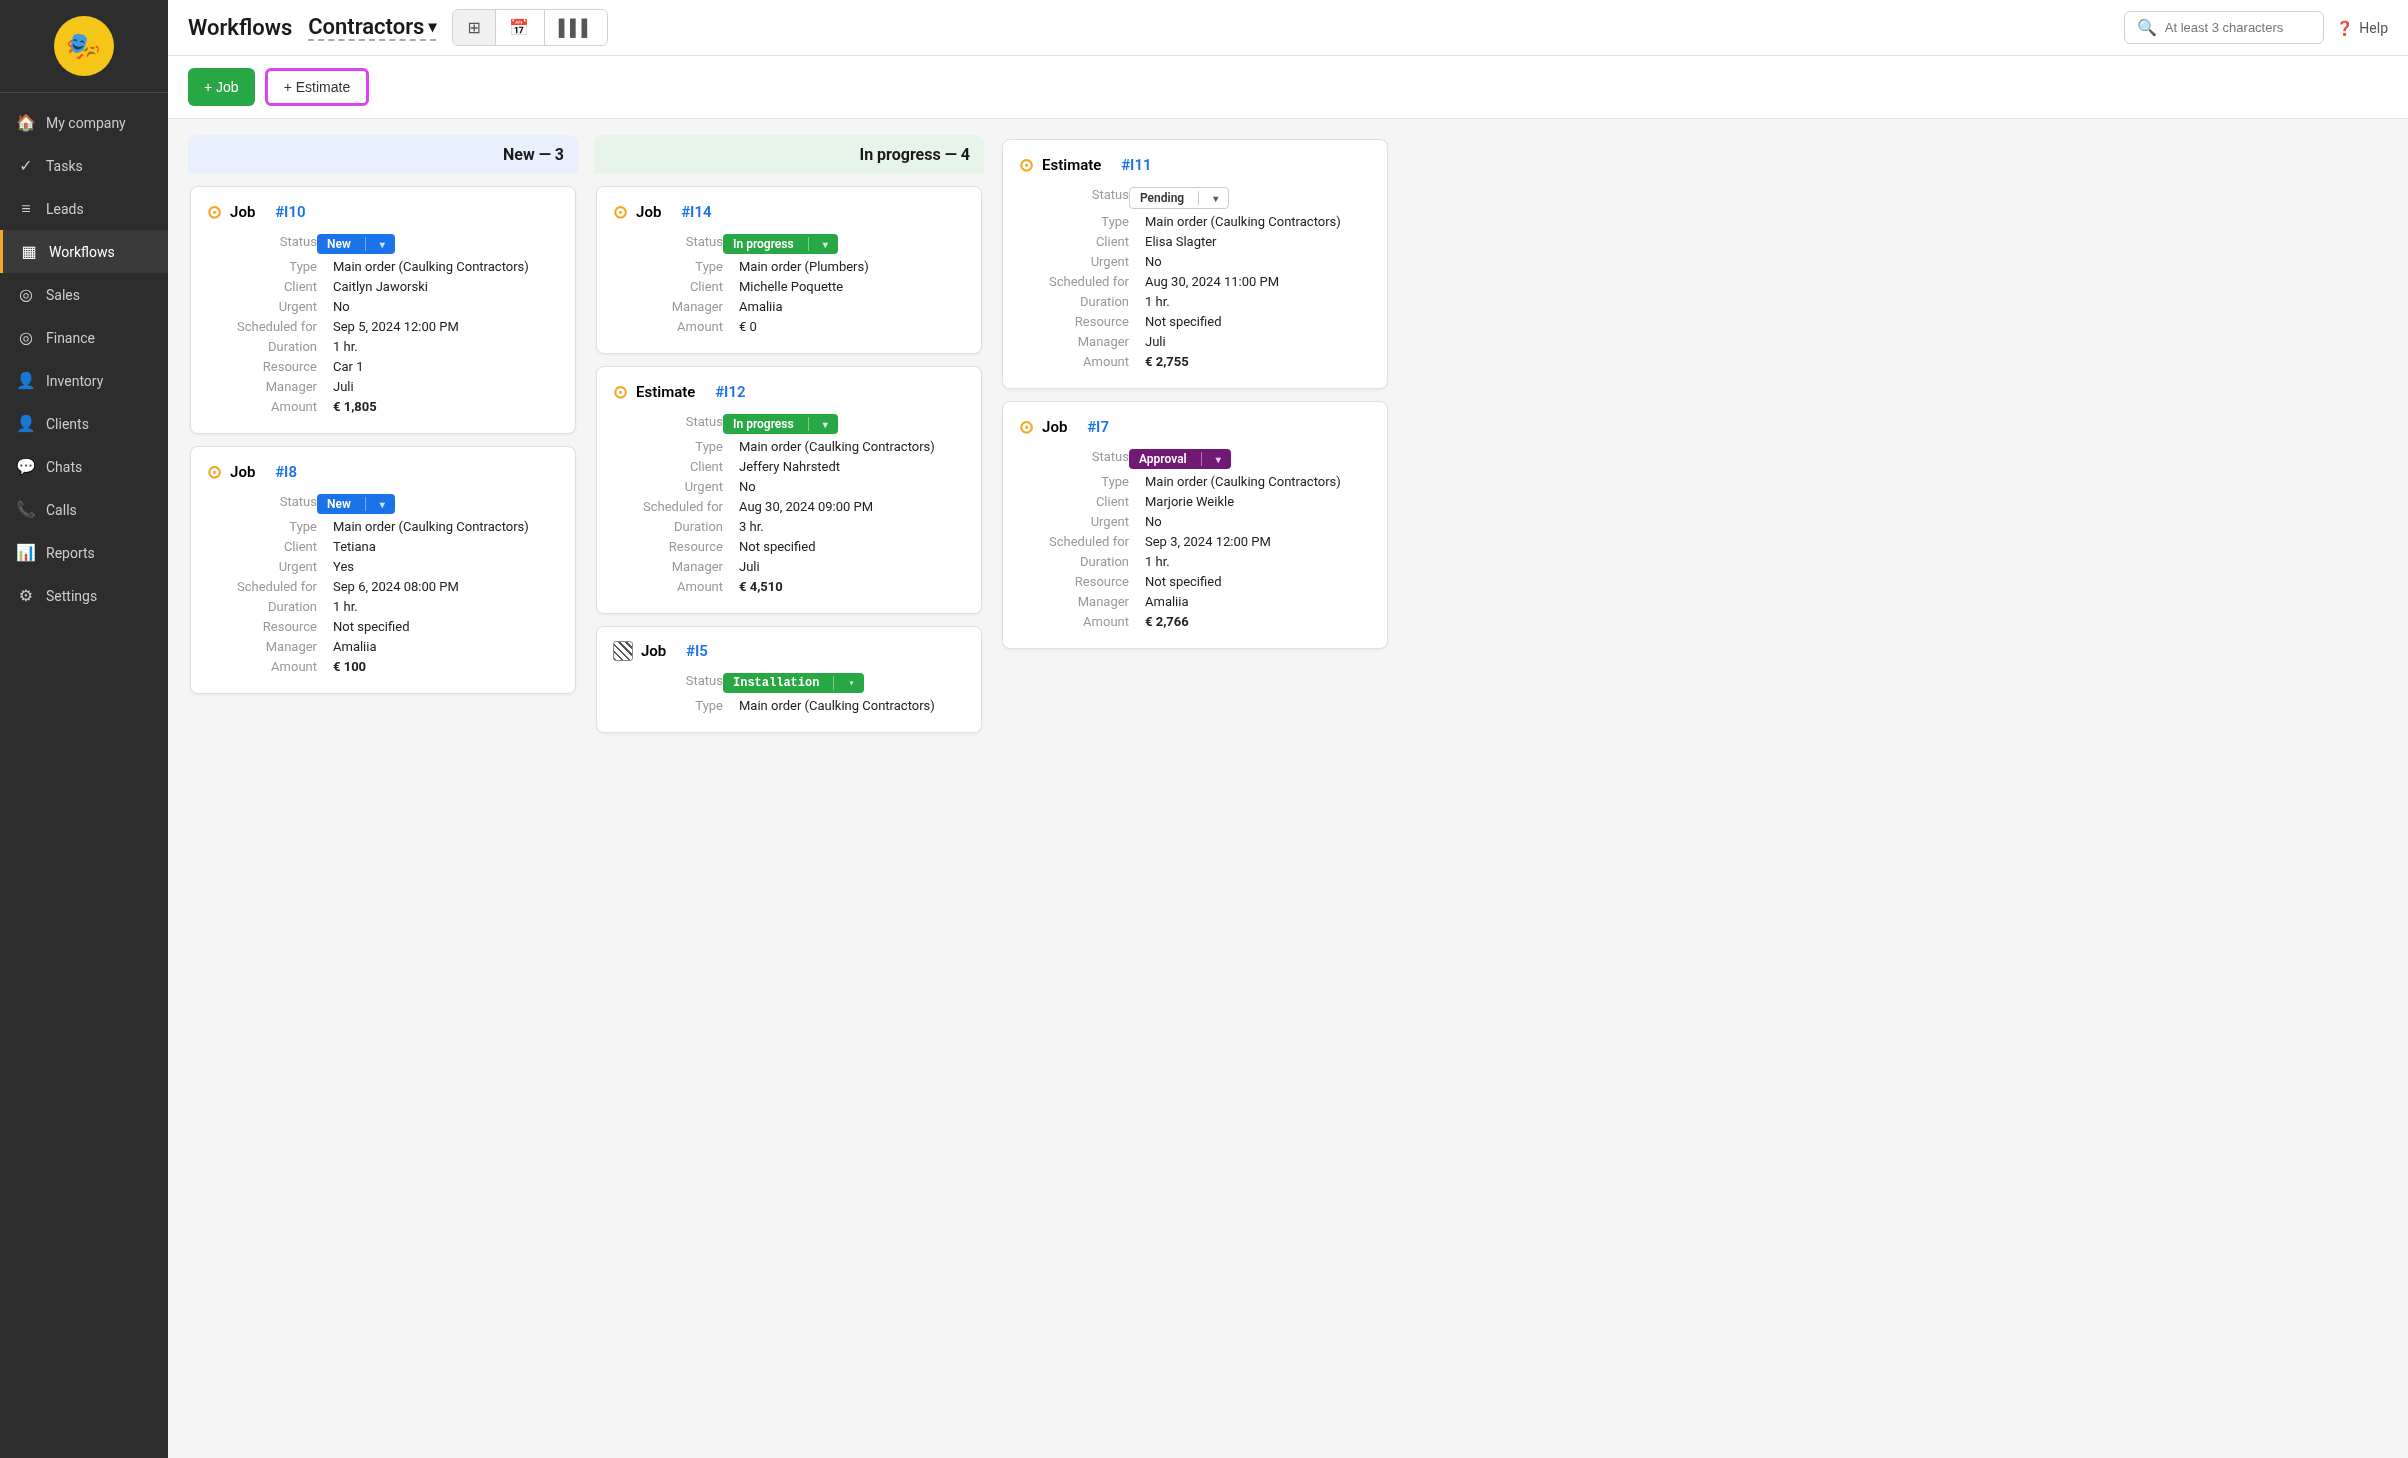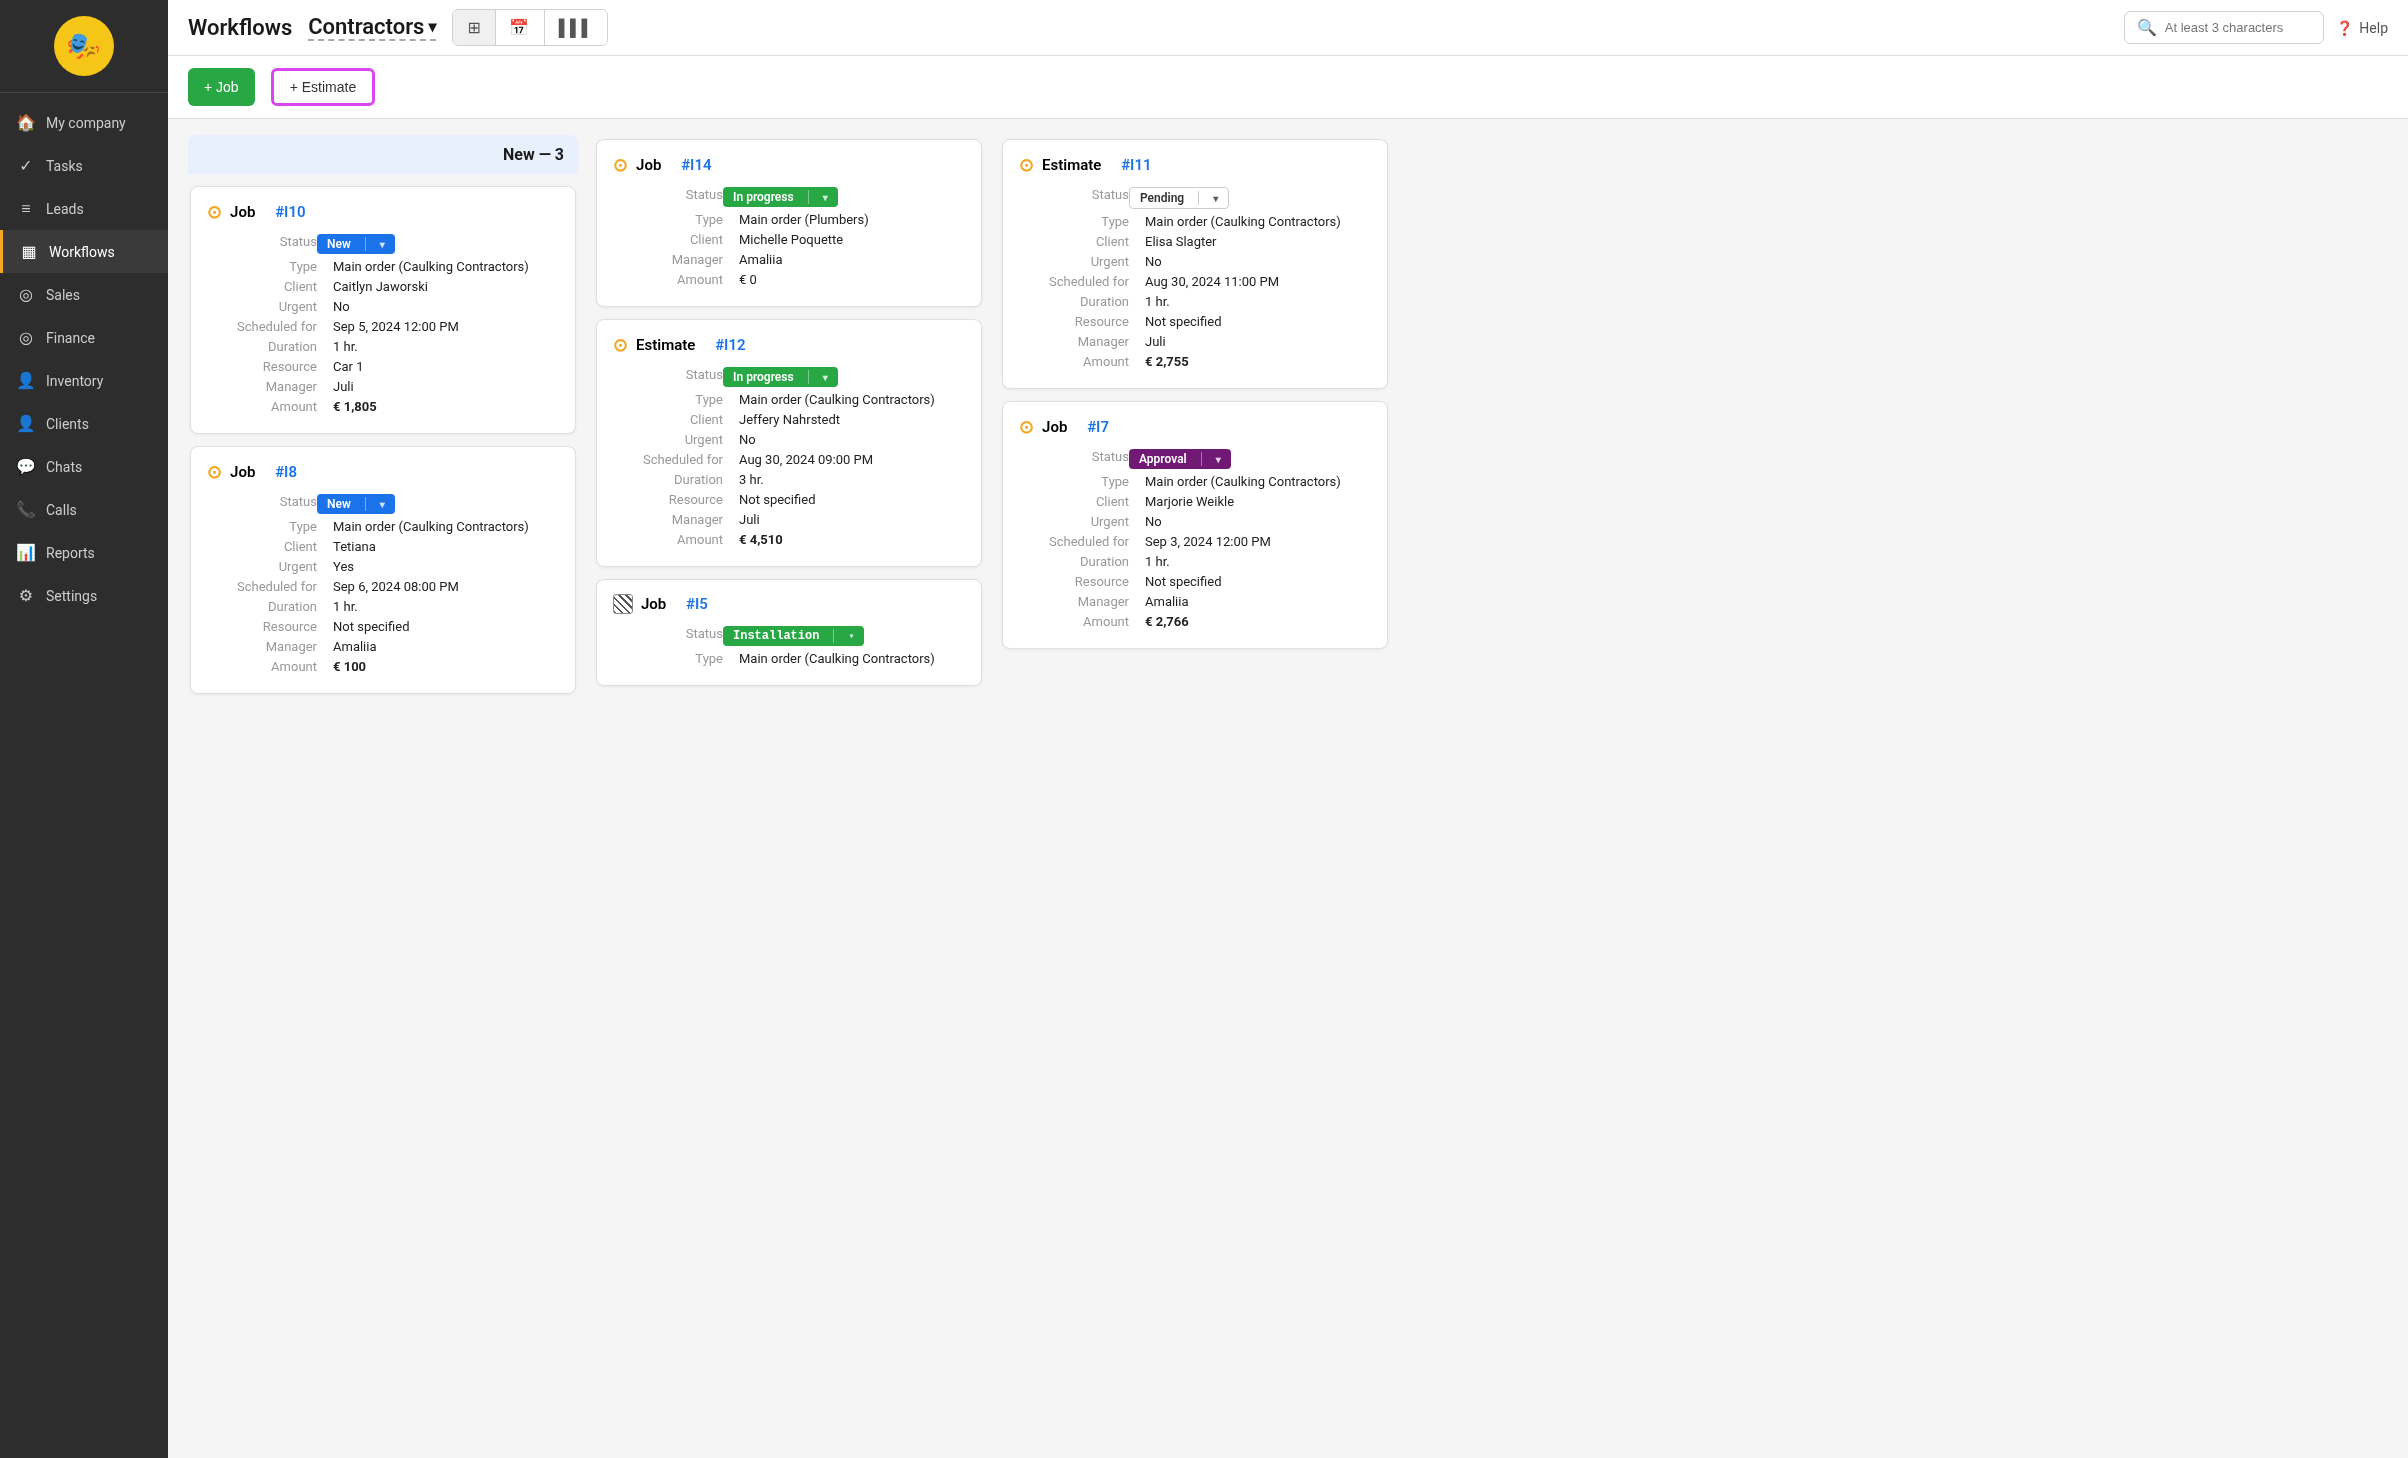--- a/index.html
+++ b/index.html
@@ -138,21 +138,21 @@
       font-size: 14px;
       color: #555;
       cursor: pointer;
     }
 
     
     .toolbar {
       background: #fff;
       padding: 12px 20px;
       display: flex;
-      gap: 16px;
+      gap: 10px;
       border-bottom: 1px solid #e0e0e0;
       flex-shrink: 0;
     }
     .btn-primary {
       background: #28a745;
       color: #fff;
       border: none;
       padding: 8px 16px;
       border-radius: 6px;
       cursor: pointer;
@@ -441,20 +441,21 @@
               <span class="card-value">Amaliia</span>
             </div>
             <div class="card-row">
               <span class="card-label">Amount</span>
               <span class="card-value bold">€ 100</span>
             </div>
           </div>
         </div>
       </div>
       <div class="kanban-column col-progress">
+        <div class="column-header">In progress — 4</div>
         <div class="column-body">
           <div class="card">
             <div class="card-title"><span class="card-icon">⊙</span><span>Job</span>&nbsp;<span class="card-id">#I14</span></div>
             <div class="card-row">
               <span class="card-label">Status</span>
               <span><span class="badge badge-inprogress">In progress<span class="badge-divider"></span><span class="badge-chevron">▾</span></span></span>
             </div>
             <div class="card-row">
               <span class="card-label">Type</span>
               <span class="card-value">Main order (Plumbers)</span>

